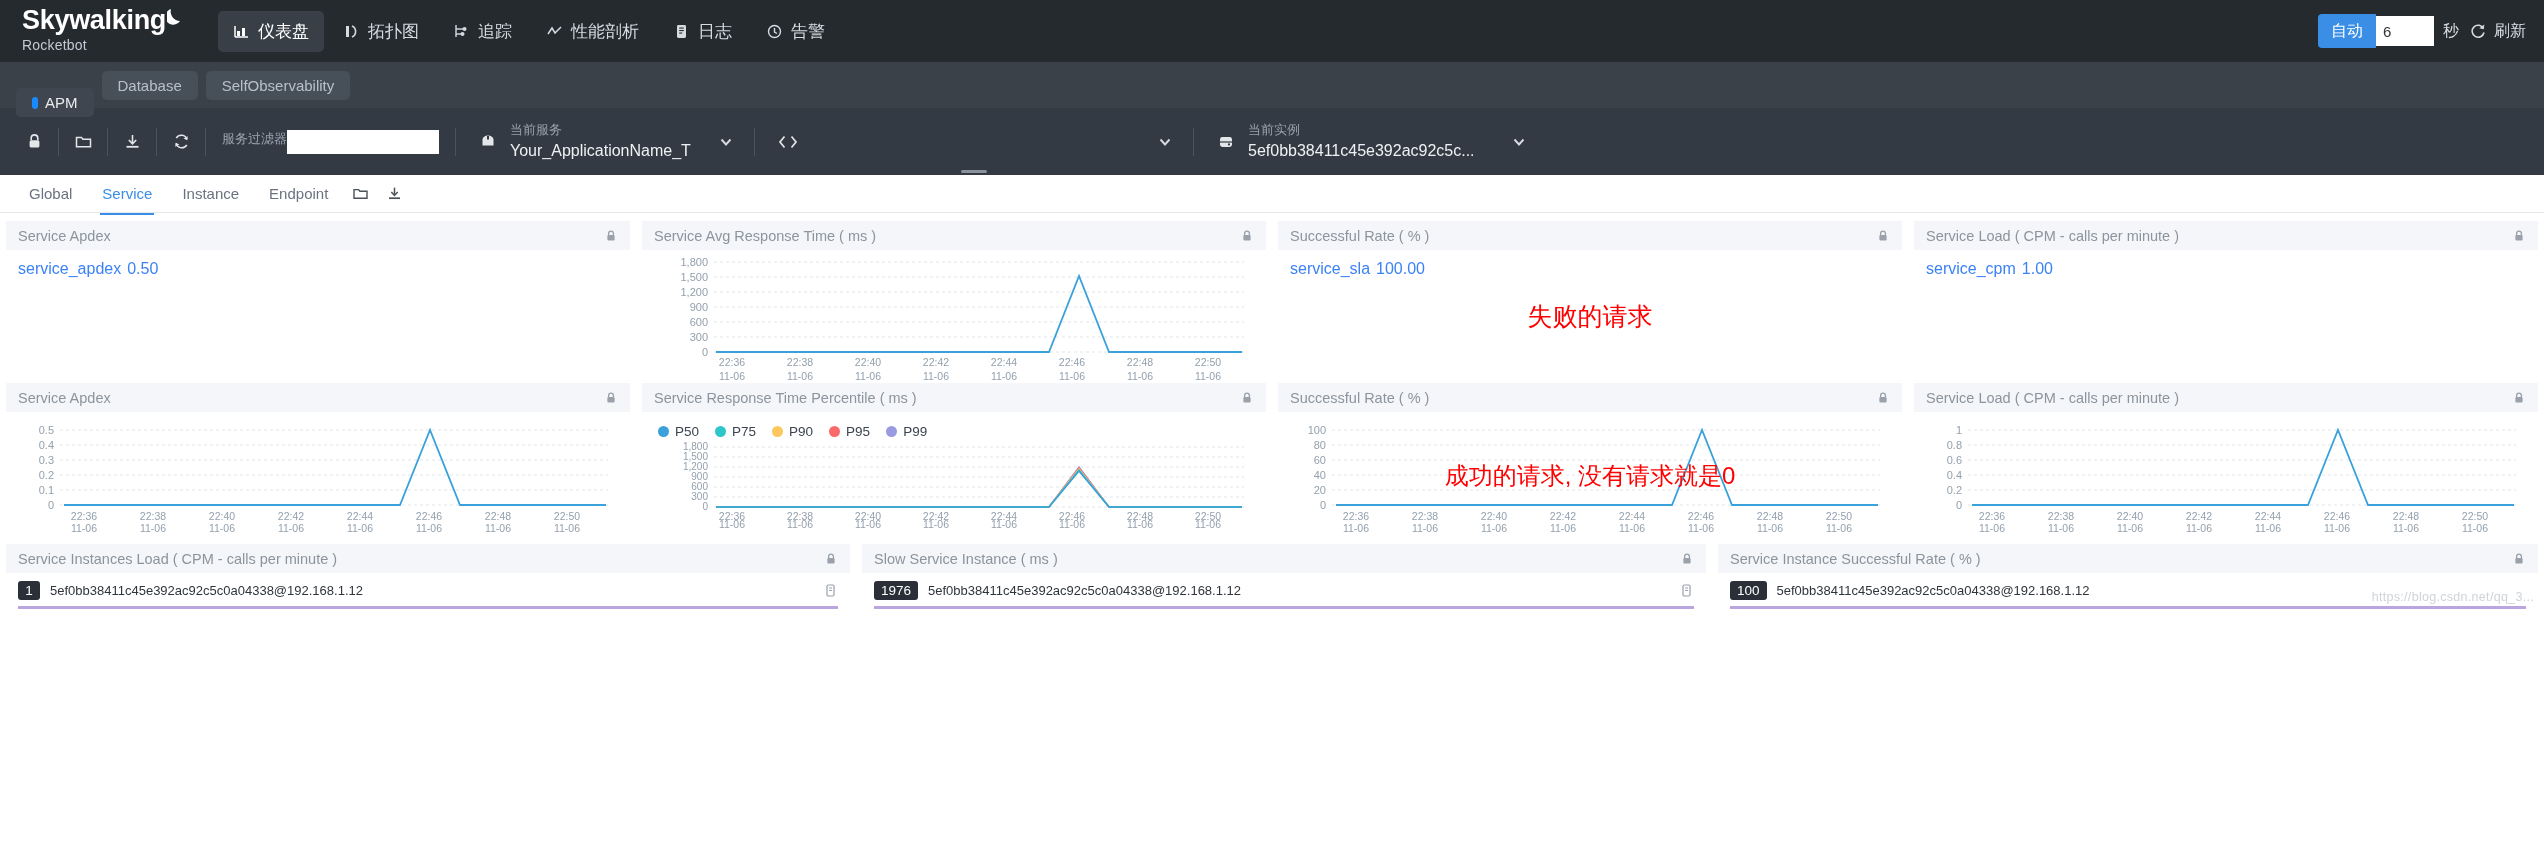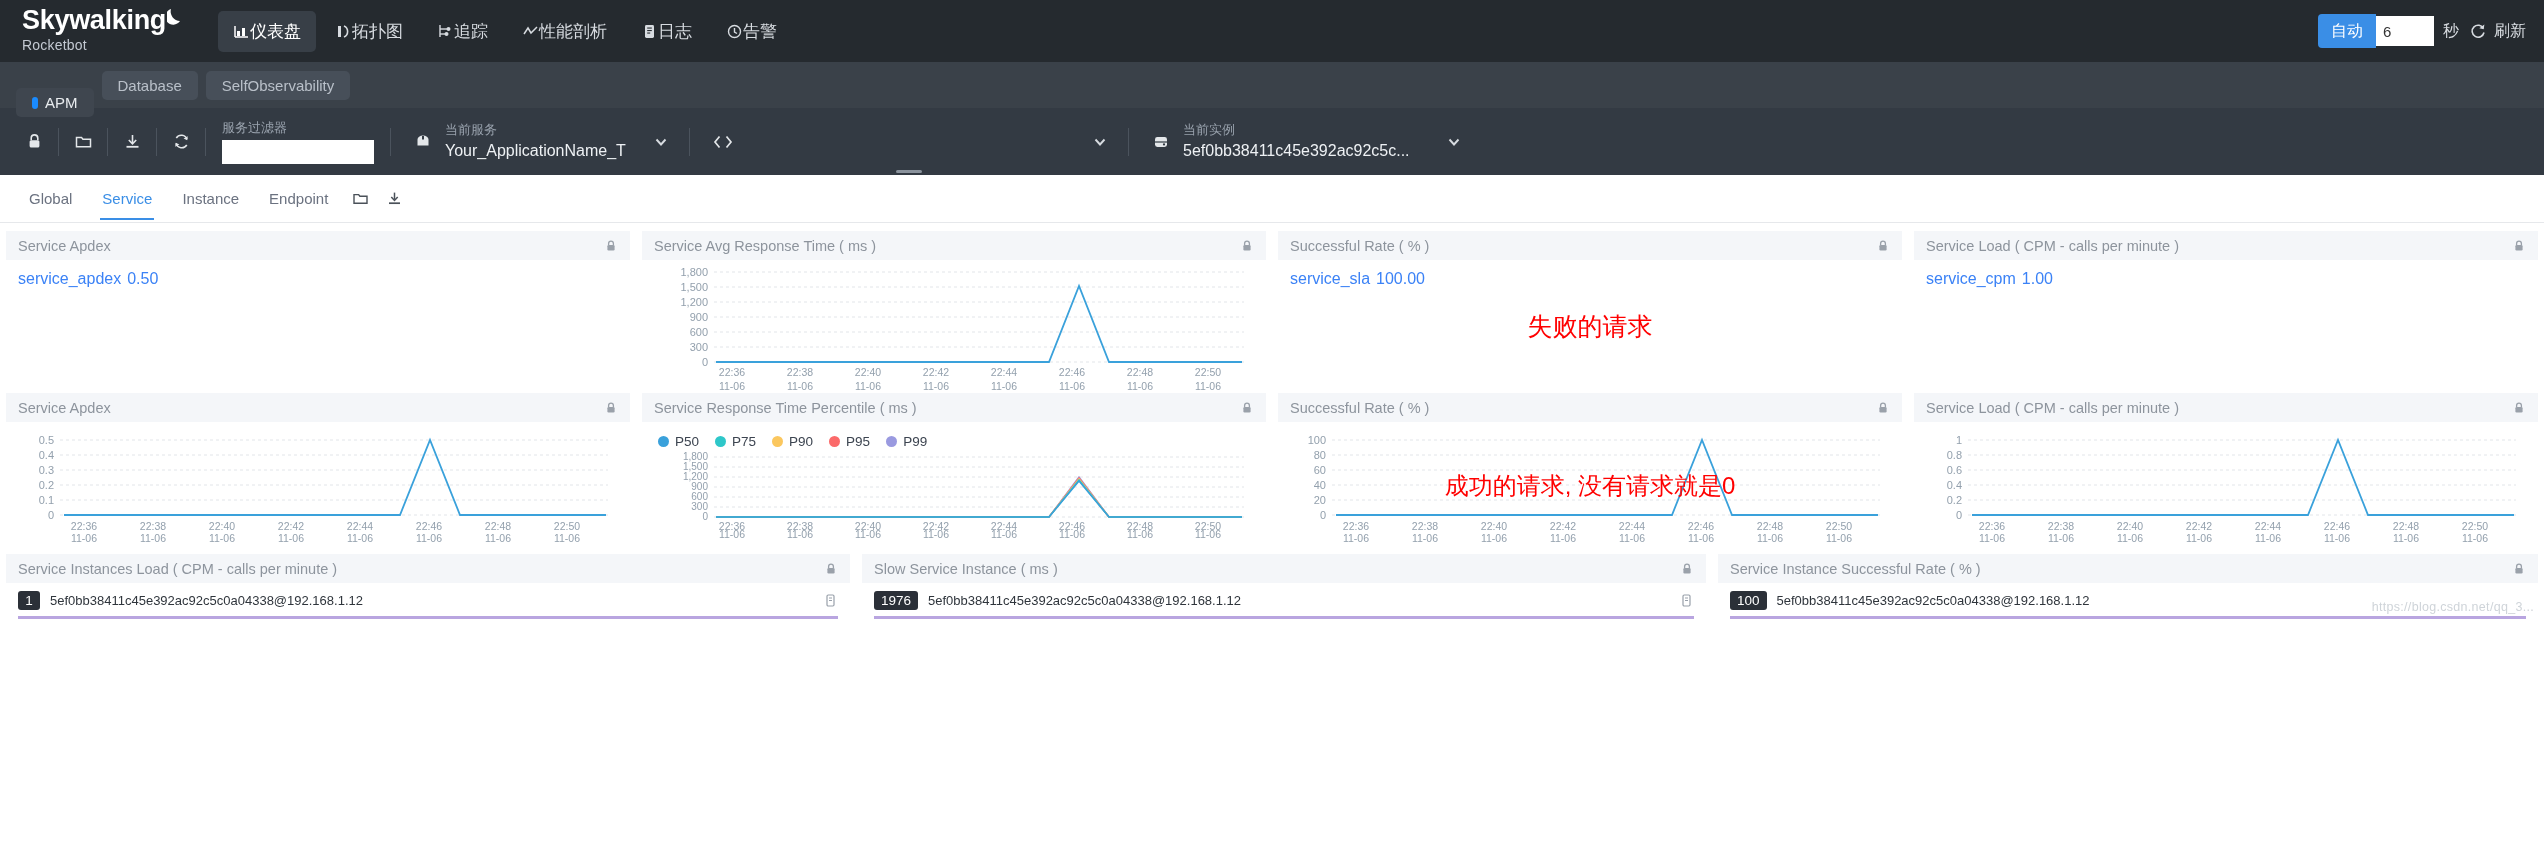--- a/index.html
+++ b/index.html
@@ -27,21 +27,21 @@
   }
   .brand-moon {
     display: inline-block; width: 17px; height: 17px; position: relative;
     margin-left: 1px; margin-top: 1px;
   }
   .brand-moon svg { display:block; }
   .brand-sub { color: #c3c9d2; font-size: 14px; line-height: 1.35; margin-top: 2px; letter-spacing: .2px;}
 
   .navitems { display: flex; align-items: center; gap: 4px; }
   .navitem {
-    display: flex; align-items: center; 
+    display: flex; align-items: center; gap: 8px;
     color: #d7dbe0; font-size: 17px;
     padding: 9px 15px; border-radius: 5px;
     cursor: pointer; white-space: nowrap;
   }
   .navitem.active { background: #383f47; color: #fff; }
   .navitem .nicon { display: inline-flex; width: 17px; height: 17px; align-items: center; justify-content: center; }
   .navitem .nicon svg { display: block; }
 
   .topright {
     position: absolute; right: 18px; top: 0; height: 62px;
@@ -80,21 +80,21 @@
     display: flex; align-items: center; padding: 0 14px;
   }
   .tool-icons { display: flex; align-items: center; }
   .tool-ic {
     width: 40px; height: 40px; display: flex; align-items: center; justify-content: center;
     color: #e4e7ea; cursor: pointer;
   }
   .tool-ic svg { display: block; }
   .vdiv { width: 1px; height: 28px; background: #4b535d; margin: 0 4px; }
 
-  .filter-grp { display: flex; flex-direction: column; justify-content: center; margin-left: 12px; }
+  .filter-grp { display: flex; flex-direction: row; justify-content: center; margin-left: 12px; }
   .filter-label { color: #9aa3ae; font-size: 13px; margin-bottom: 3px; }
   .filter-input {
     width: 152px; height: 24px; border: 1px solid #fff; background: #fff;
     font-size: 13px; padding: 0 6px; outline: none;
     font-family: "Liberation Sans", sans-serif;
   }
 
   .sel-box {
     display: flex; align-items: center; gap: 12px;
     height: 67px; padding: 0 16px 0 18px; min-width: 0;
@@ -109,21 +109,21 @@
   .sel-underline {
     position: absolute; bottom: 2px; left: 50%; transform: translateX(-50%);
     width: 26px; height: 3px; background: #8a929c; border-radius: 2px;
   }
   .sel-w1 { width: 290px; }
   .sel-w2 { width: 430px; }
   .sel-w3 { width: 345px; }
 
   
   .subtabs {
-    height: 48px; background: #fff; border-bottom: 1px solid #e6e8eb;
+    height: 38px; background: #fff; border-bottom: 1px solid #e6e8eb;
     display: flex; align-items: center; gap: 0; padding: 16px 14px;
   }
   .subtab {
     font-size: 15px; color: #6b7280; padding: 0 15px;
     height: 42px; line-height: 42px; cursor: pointer; position: relative;
   }
   .subtab.active { color: #3a8ee6; }
   .subtab.active::after {
     content: ''; position: absolute; left: 13px; right: 13px; bottom: 0;
     height: 2px; background: #3a8ee6;

